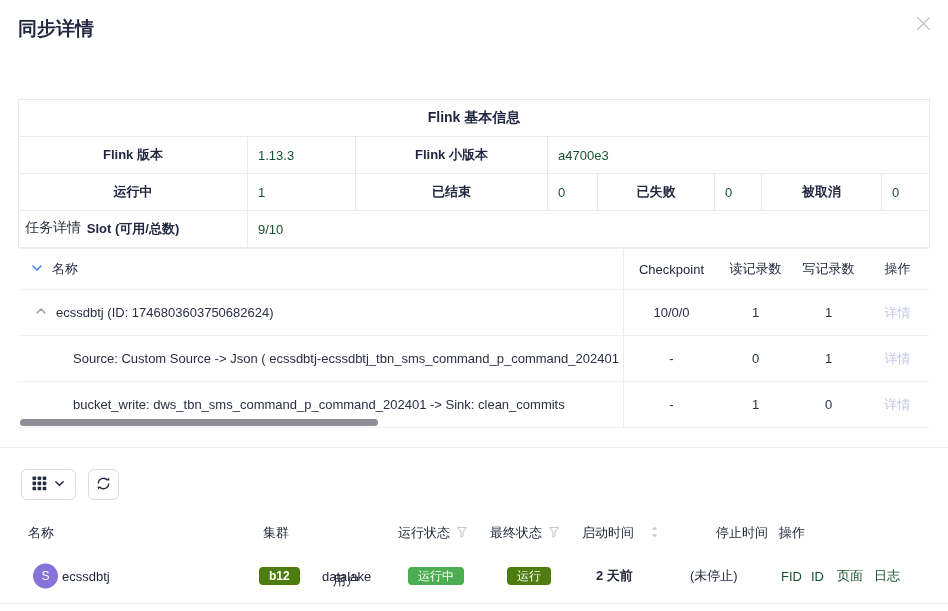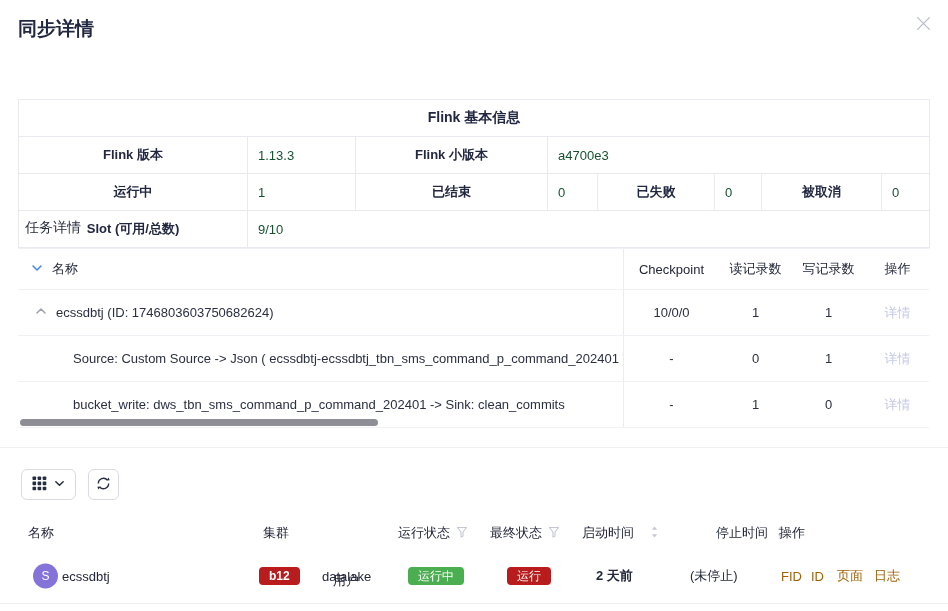--- a/index.html
+++ b/index.html
@@ -45,24 +45,24 @@
 
   
   .jobs-header{position:absolute;left:0;top:518px;width:948px;height:30px;}
   .jobs-row{position:absolute;left:0;top:548px;width:948px;height:55px;border-bottom:1px solid #eef0f4;}
   .jh-item,.jr-item{position:absolute;top:50%;transform:translateY(-50%);white-space:nowrap;
                     display:inline-flex;align-items:center;gap:6px;color:#23273a;}
   .avatar{width:25px;height:25px;border-radius:50%;background:#8573d9;color:#fff;font-size:12px;
           display:flex;align-items:center;justify-content:center;}
   .badge{display:inline-flex;align-items:center;justify-content:center;border-radius:4px;
          color:#fff;font-size:12px;padding:3px 10px;line-height:1;}
-  .badge.cyan{background:#b91c1c;}
+  .badge.cyan{background:#4d7c0f;}
   .badge.green{background:#4bae50;}
   .bold{font-weight:700;}
-  .job-link{color:#a16207;cursor:pointer;}
+  .job-link{color:#14532d;cursor:pointer;}
   .sort-hdr{cursor:pointer;}
   .filter-btn,.sorter-btn{background:none;border:none;padding:0;display:inline-flex;cursor:pointer;}
 </style>
 </head>
 <body>
 
 <div class="stage">
 
   <div class="modal-title">同步详情</div>
   <button class="close-btn">

